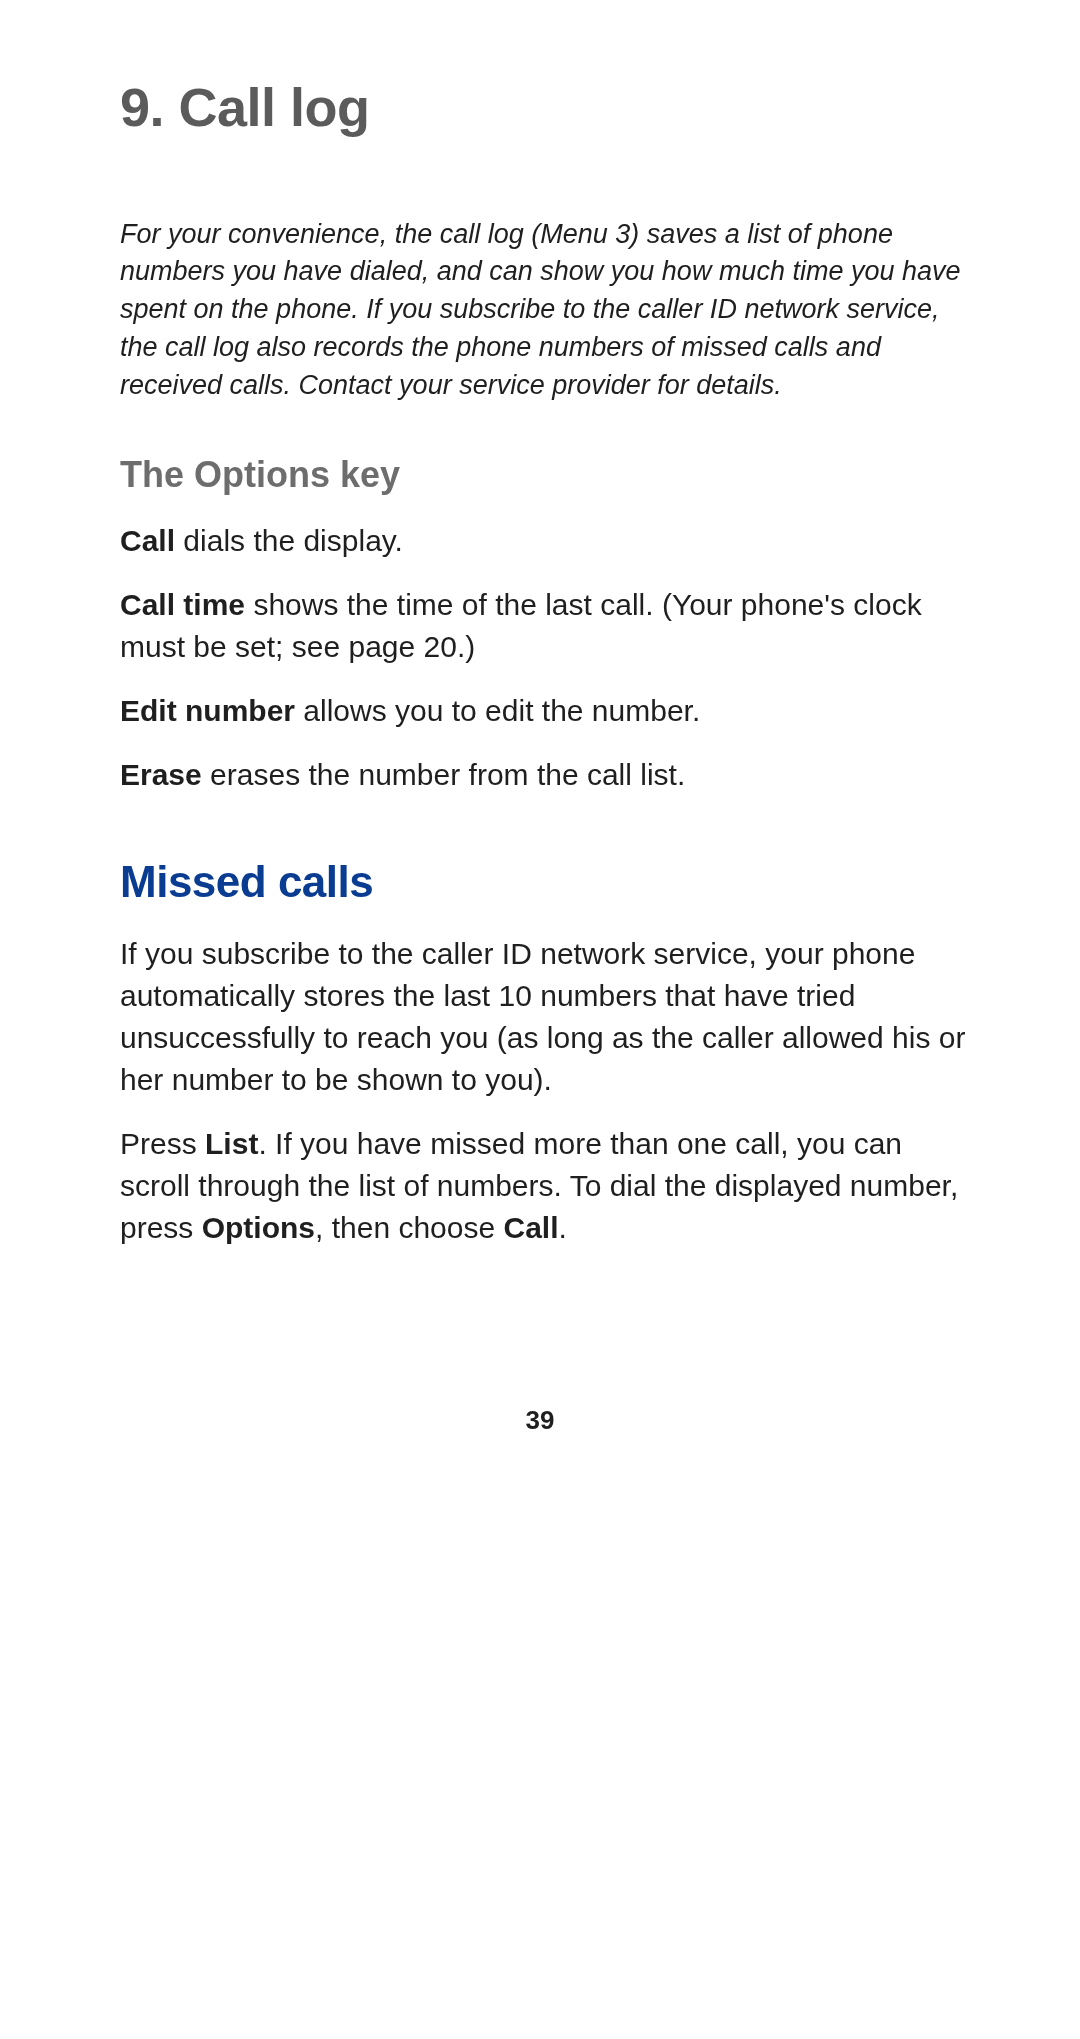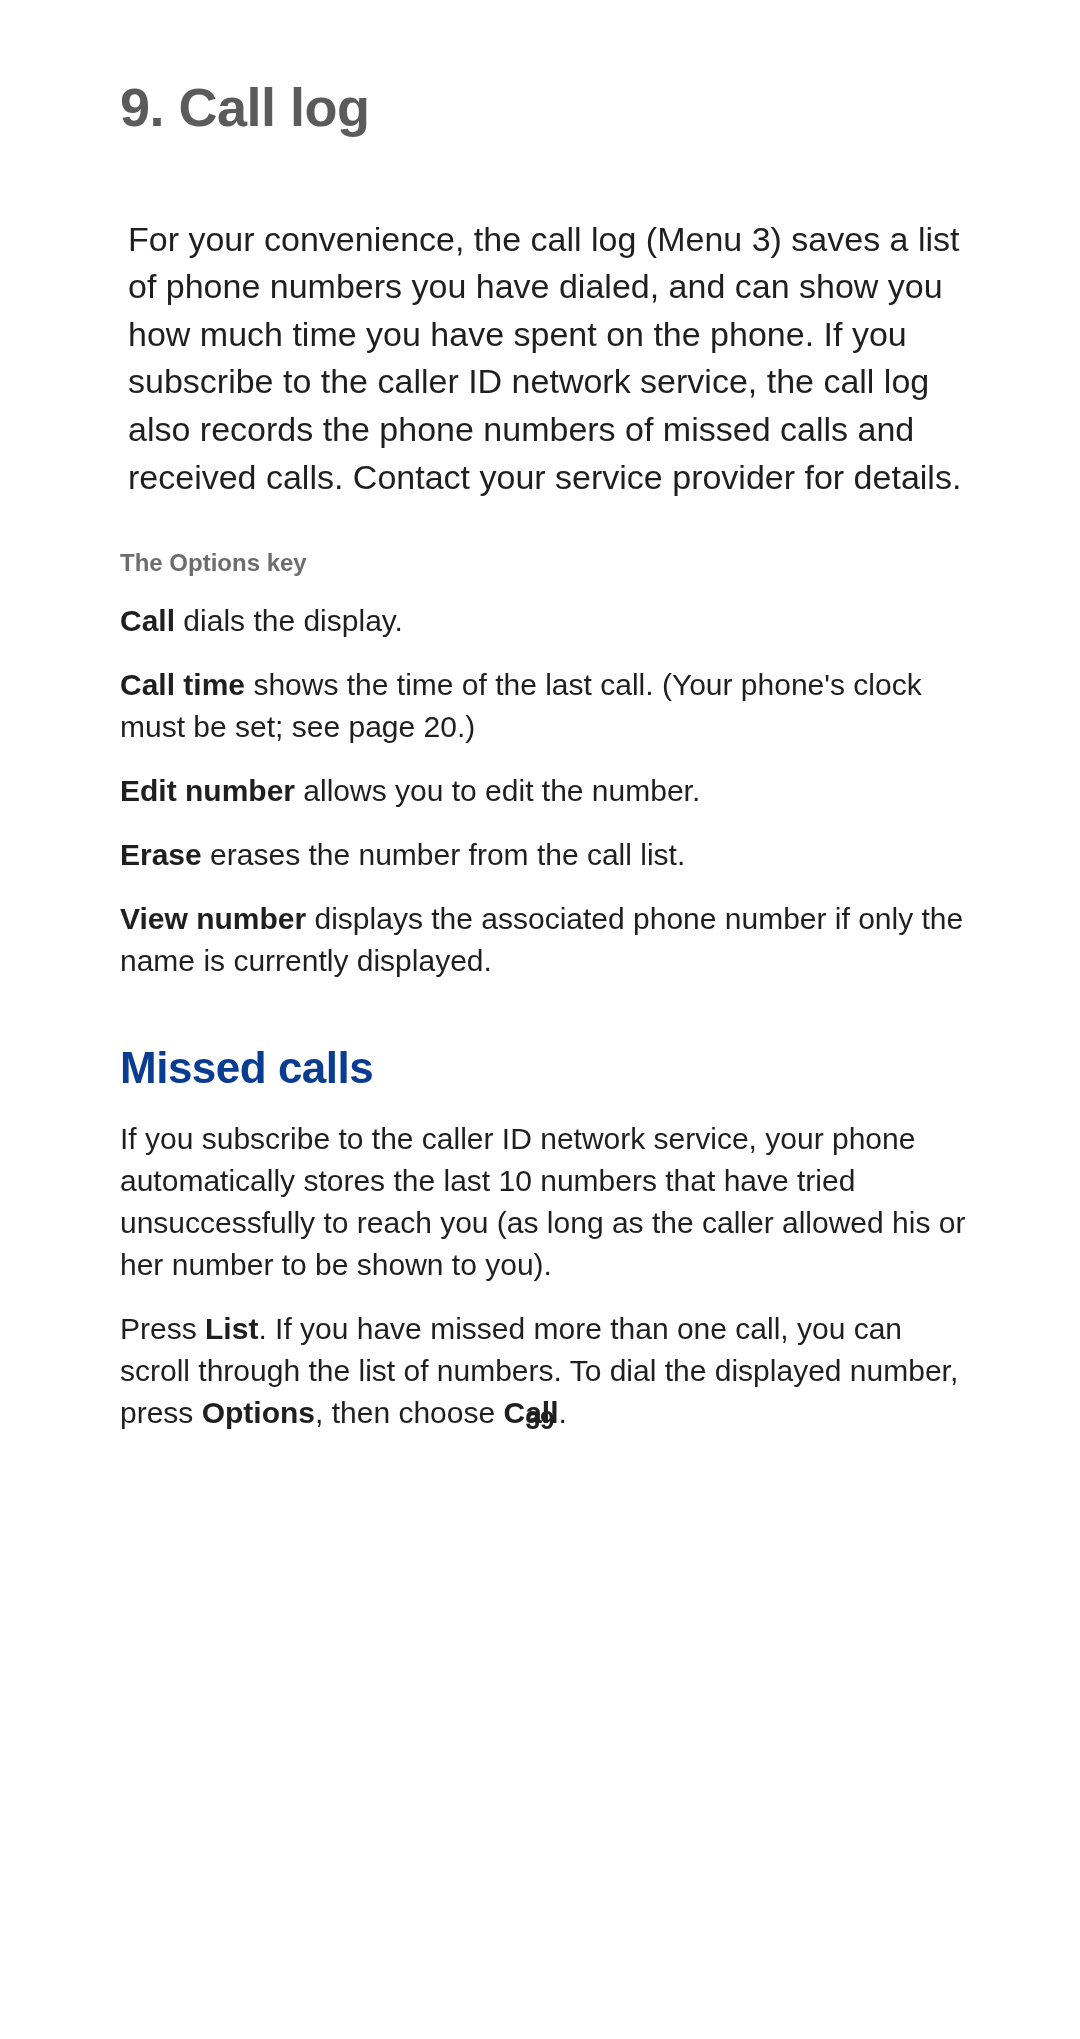--- a/index.html
+++ b/index.html
@@ -18,25 +18,26 @@
     line-height: 1.40;
   }
   h1.chapter-title {
     font-size: 54px;
     font-weight: 700;
     color: #5b5b5b;
     margin: 0 0 70px 0;
     letter-spacing: -0.5px;
   }
   p.intro {
-    font-size: 34px;
-    margin: 0 0 45px 8px;
+    font-size: 27px;
+    margin: 0 0 45px 0;
+    font-style: italic;
   }
   h2.subheading {
-    font-size: 24px;
+    font-size: 36px;
     font-weight: 600;
     color: #6d6d6d;
     margin: 30px 0 20px 0;
   }
   h2.section-heading {
     font-size: 44px;
     font-weight: 700;
     color: #0a3d91;
     margin: 55px 0 20px 0;
     letter-spacing: -0.5px;
@@ -79,23 +80,20 @@
 
   <p class="body">
     <span class="b">Edit number</span><span> allows you to edit the number.</span>
   </p>
 
 
   <p class="body">
     <span class="b">Erase</span><span> erases the number from the call list.</span>
   </p>
 
-  <p class="body">
-    <span class="b">View number</span><span> displays the associated phone number if only the name is currently displayed.</span>
-  </p>
 
   <h2 class="section-heading">Missed calls</h2>
 
   <p class="body">If you subscribe to the caller ID network service, your phone automatically stores the last 10 numbers that have tried unsuccessfully to reach you (as long as the caller allowed his or her number to be shown to you).</p>
 
 
   <p class="body">
     <span>Press </span><span class="b">List</span><span>. If you have missed more than one call, you can scroll through the list of numbers. To dial the displayed number, press </span><span class="b">Options</span><span>, then choose </span><span class="b">Call</span><span>.</span>
   </p>
 

